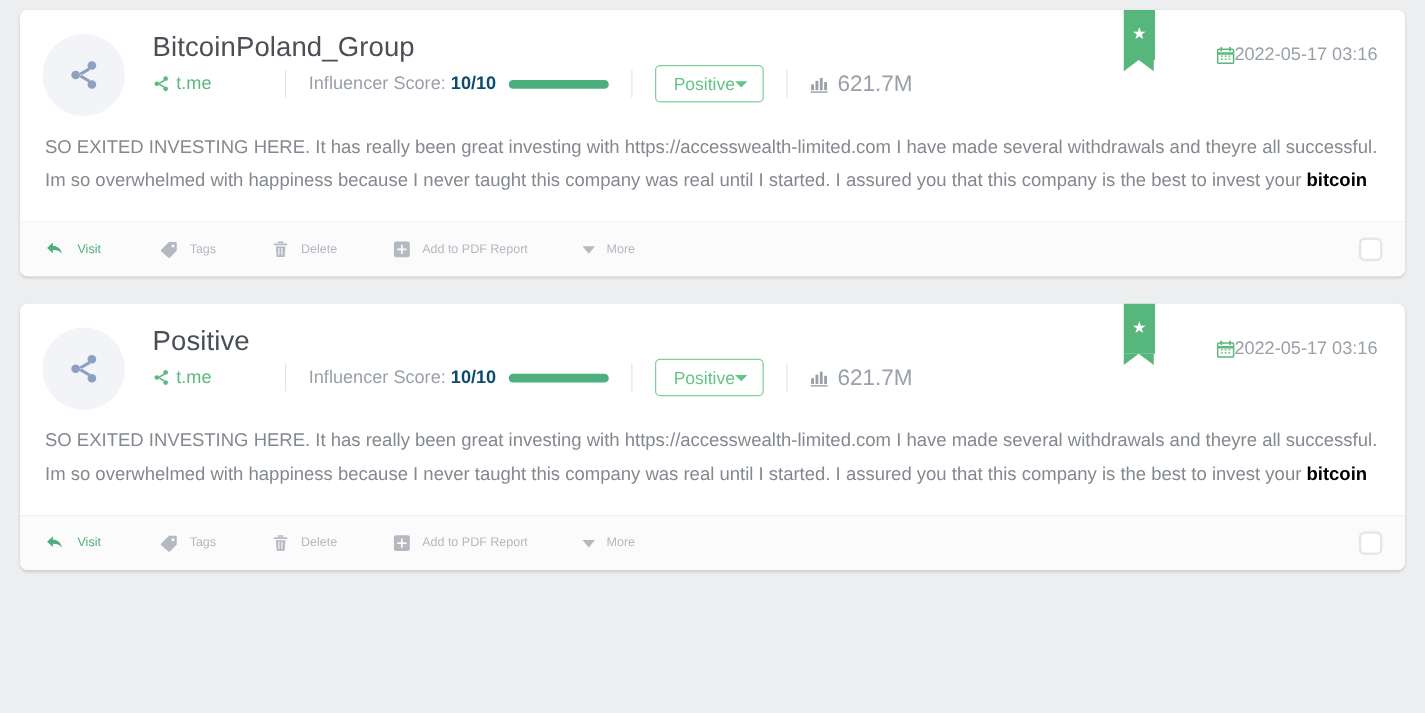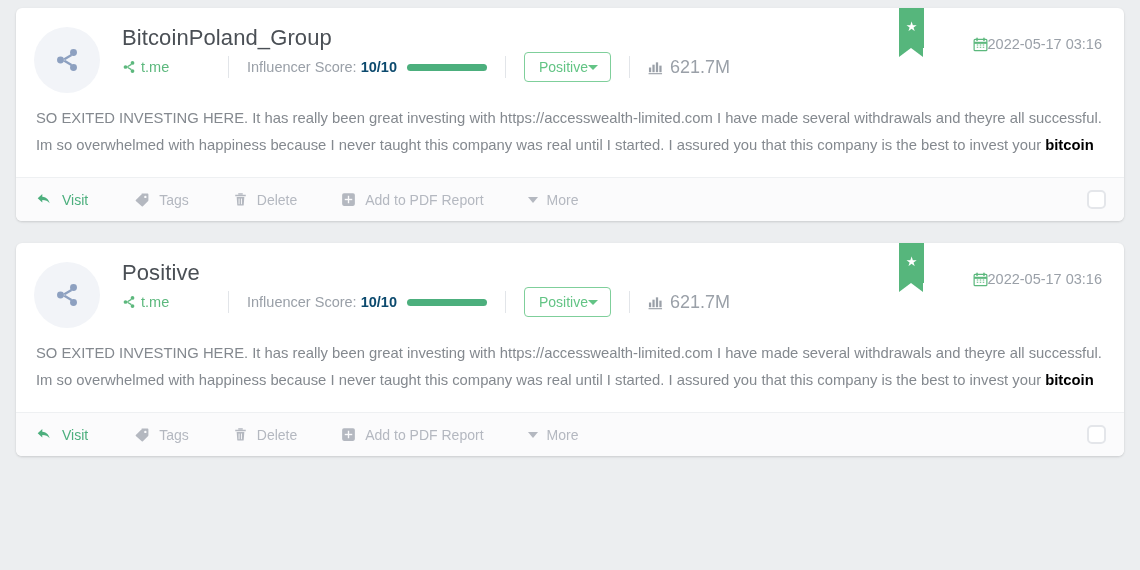--- a/index.html
+++ b/index.html
@@ -167,21 +167,21 @@
     align-items: center;
     border-top: 1px solid #eef0f2;
     background: #fbfbfc;
     padding: 0 18px 0 20px;
     height: 44px;
     border-radius: 0 0 6px 6px;
   }
   .action {
     display: flex; align-items: center; gap: 9px;
     color: #b4b8c0;
-    font-size: 14px;
+    font-size: 10px;
     margin-right: 44px;
     cursor: pointer;
     background: none; border: none;
     font-family: inherit;
     padding: 0;
   }
   .action.visit { color: #4caf7d; margin-right: 46px; }
   .action .caret-down {
     width: 0; height: 0;
     border-left: 5.5px solid transparent;

